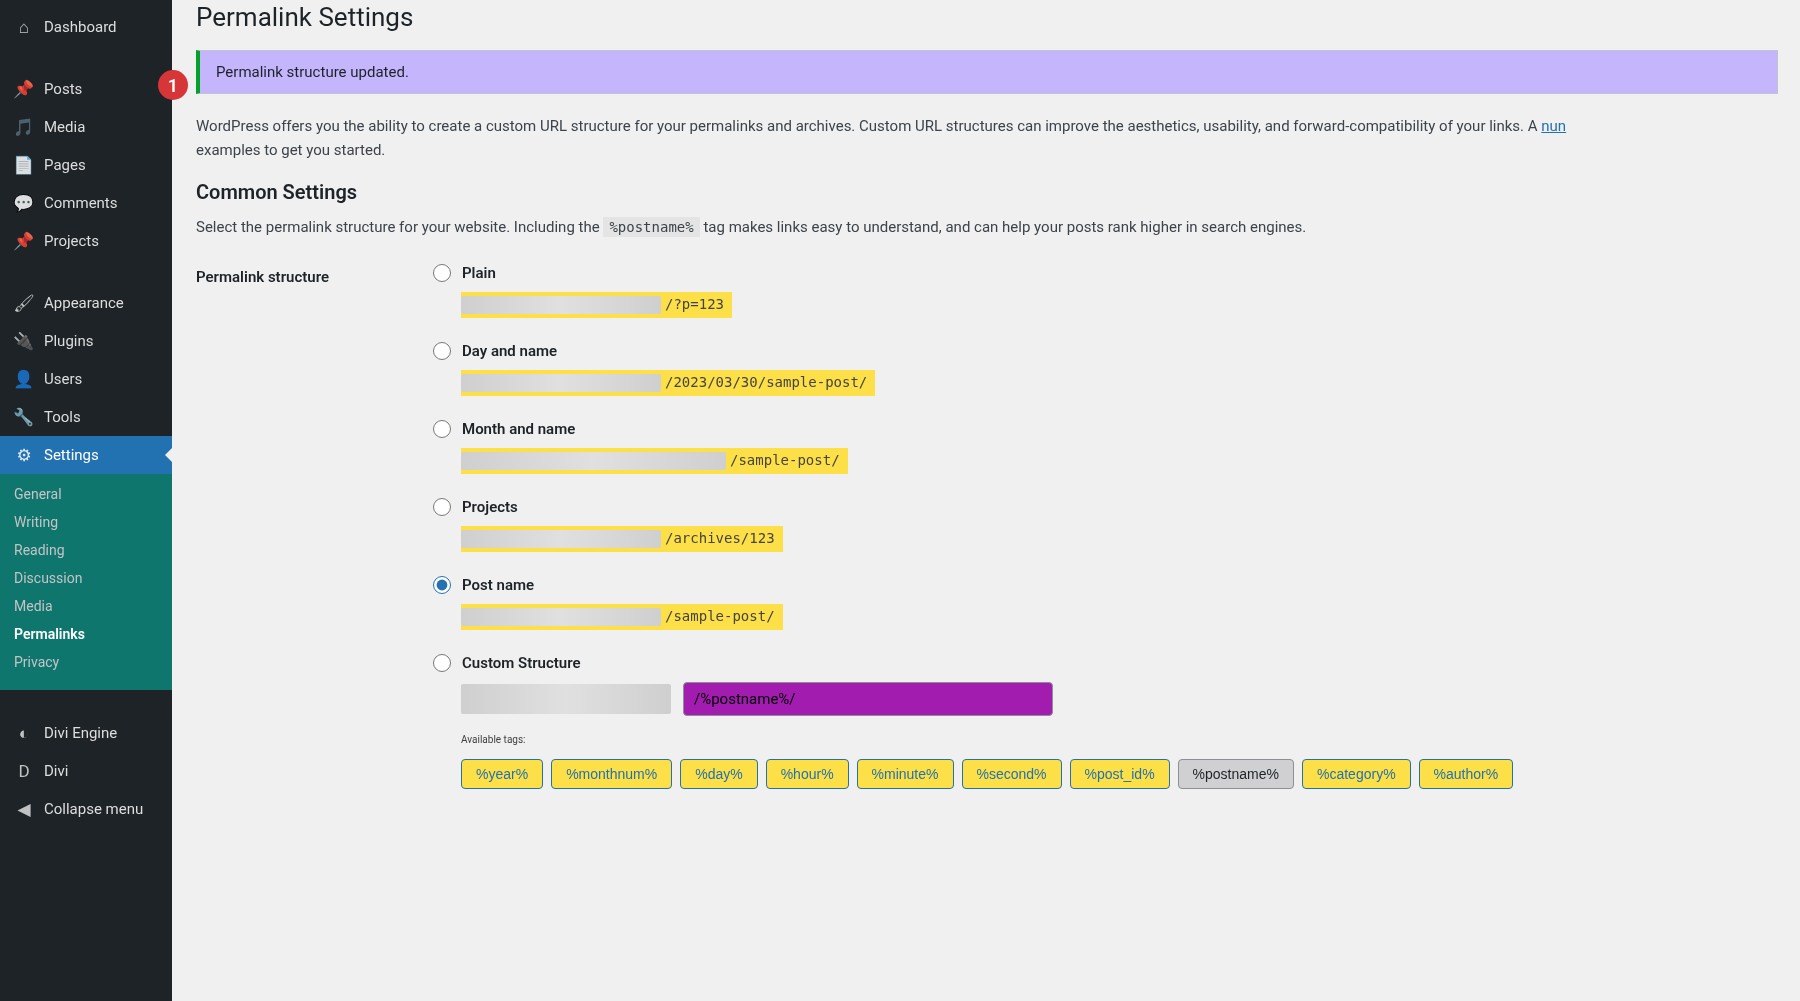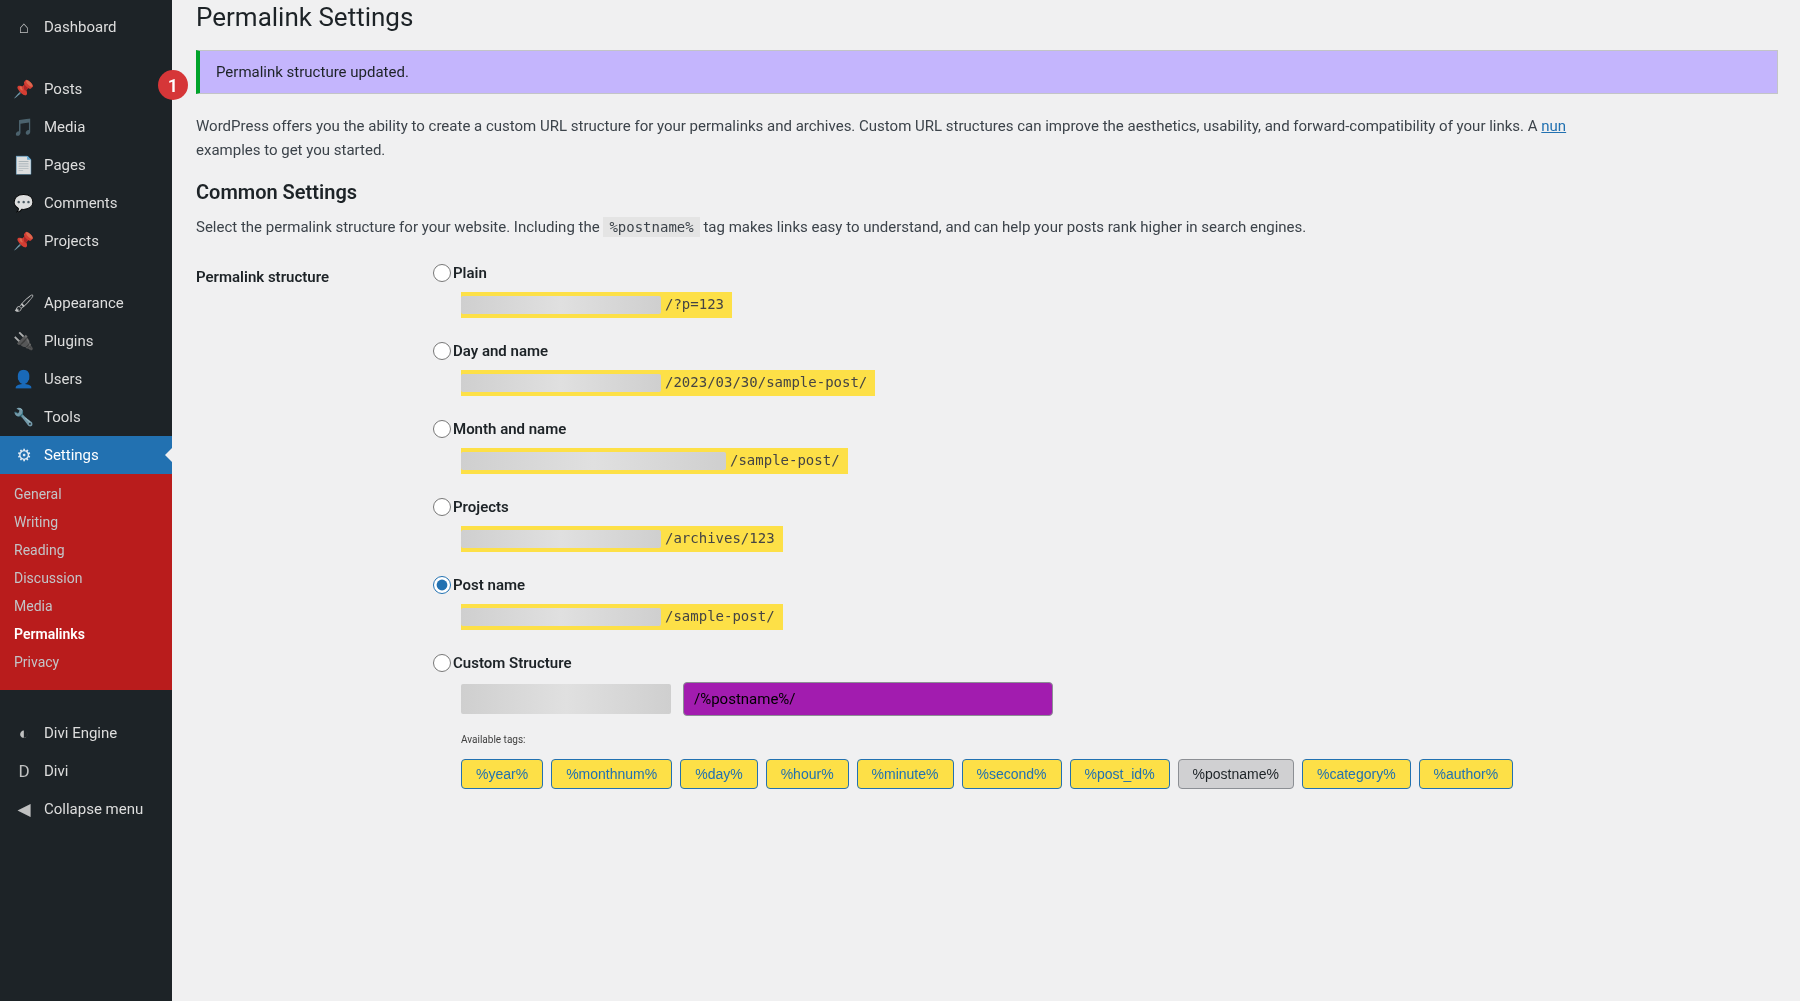--- a/index.html
+++ b/index.html
@@ -52,21 +52,21 @@
   .menu-icon {
     width: 20px; height: 20px;
     display: inline-flex;
     align-items: center;
     justify-content: center;
     opacity: 0.85;
     font-size: 17px;
   }
   .menu-sep { height: 6px; border-top: 1px solid #34383c; border-bottom: 1px solid #111316; margin: 6px 0; }
   .menu-sep.nobord { border: none; height: 12px; }
-  .submenu { background: #b91c1c; padding: 6px 0 14px; }
+  .submenu { background: #0f766e; padding: 6px 0 14px; }
   .submenu-item {
     padding: 6px 14px;
     color: #c3c4c7;
     font-size: 14px;
     cursor: pointer;
   }
   .submenu-item.current { color: #fff; font-weight: 600; }
 
   
   .main {
@@ -122,21 +122,21 @@
     font-weight: 600;
     font-size: 15px;
     color: #1d2327;
     padding-top: 4px;
   }
   .form-table .td { flex: 1; }
   .radio-row { margin-bottom: 4px; }
   .radio-label {
     display: flex;
     align-items: center;
-    gap: 2px;
+    gap: 11px;
     font-size: 15px;
     font-weight: 600;
     color: #1d2327;
     cursor: pointer;
     margin-bottom: 10px;
   }
   .radio-label input[type=radio] {
     width: 18px; height: 18px;
     accent-color: #2271b1;
   }

